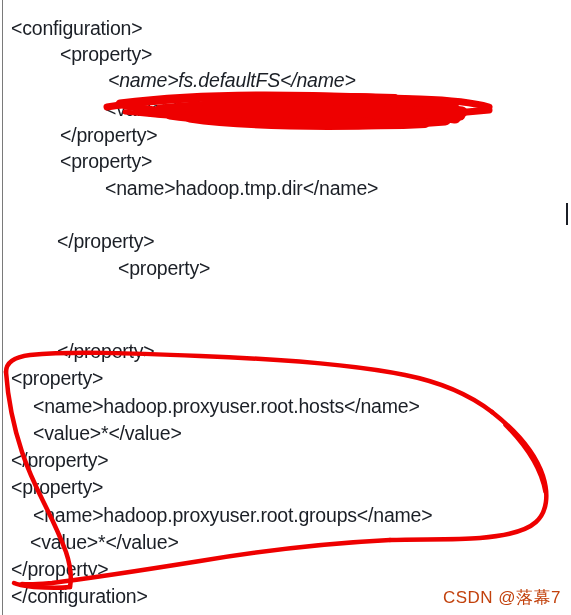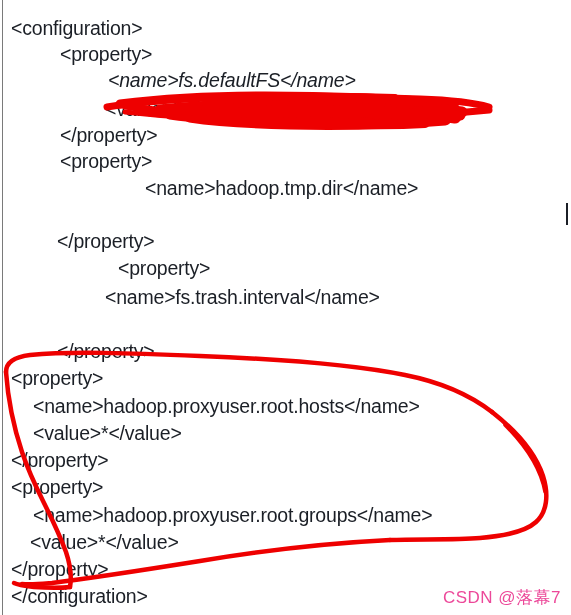--- a/index.html
+++ b/index.html
@@ -65,45 +65,44 @@
     top: 0;
     width: 571px;
     height: 615px;
     pointer-events: none;
   }
   
   #watermark {
     position: absolute;
     right: 10px;
     bottom: 6px;
-    color: #ec4899;
+    color: #c2410c;
     font-family: "Liberation Sans", sans-serif;
     font-size: 17px;
     letter-spacing: 0.5px;
     white-space: nowrap;
   }
 </style>
 </head>
 <body>
 
 <div id="editor">
 
   <div id="gutter-rule"></div>
 
   <div id="code">
       <div class="code-line" style="left: 11px; top: 18px;">&lt;configuration&gt;</div>
       <div class="code-line" style="left: 60px; top: 44px;">&lt;property&gt;</div>
       <div class="code-line" style="left: 108px; top: 70px; font-style: italic;">&lt;name&gt;fs.defaultFS&lt;/name&gt;</div>
       <div class="code-line" style="left: 105px; top: 99px;">&lt;value&gt;hdfs://                 :9000&lt;/value&gt;</div>
       <div class="code-line" style="left: 60px; top: 125px;">&lt;/property&gt;</div>
       <div class="code-line" style="left: 60px; top: 151px;">&lt;property&gt;</div>
-      <div class="code-line" style="left: 105px; top: 178px; margin-left: 40px;">&lt;name&gt;hadoop.tmp.dir&lt;/name&gt;</div>
+      <div class="code-line" style="left: 105px; top: 178px;">&lt;name&gt;hadoop.tmp.dir&lt;/name&gt;</div>
       <div class="code-line" style="left: 57px; top: 231px;">&lt;/property&gt;</div>
       <div class="code-line" style="left: 118px; top: 258px;">&lt;property&gt;</div>
-      <div class="code-line" style="left: 105px; top: 287px;">&lt;name&gt;fs.trash.interval&lt;/name&gt;</div>
       <div class="code-line" style="left: 57px; top: 341px;">&lt;/property&gt;</div>
       <div class="code-line" style="left: 11px; top: 368px;">&lt;property&gt;</div>
       <div class="code-line" style="left: 33px; top: 396px;">&lt;name&gt;hadoop.proxyuser.root.hosts&lt;/name&gt;</div>
       <div class="code-line" style="left: 33px; top: 423px;">&lt;value&gt;*&lt;/value&gt;</div>
       <div class="code-line" style="left: 11px; top: 450px;">&lt;/property&gt;</div>
       <div class="code-line" style="left: 11px; top: 477px;">&lt;property&gt;</div>
       <div class="code-line" style="left: 33px; top: 505px;">&lt;name&gt;hadoop.proxyuser.root.groups&lt;/name&gt;</div>
       <div class="code-line" style="left: 30px; top: 532px;">&lt;value&gt;*&lt;/value&gt;</div>
       <div class="code-line" style="left: 11px; top: 559px;">&lt;/property&gt;</div>
       <div class="code-line" style="left: 11px; top: 586px;">&lt;/configuration&gt;</div>

